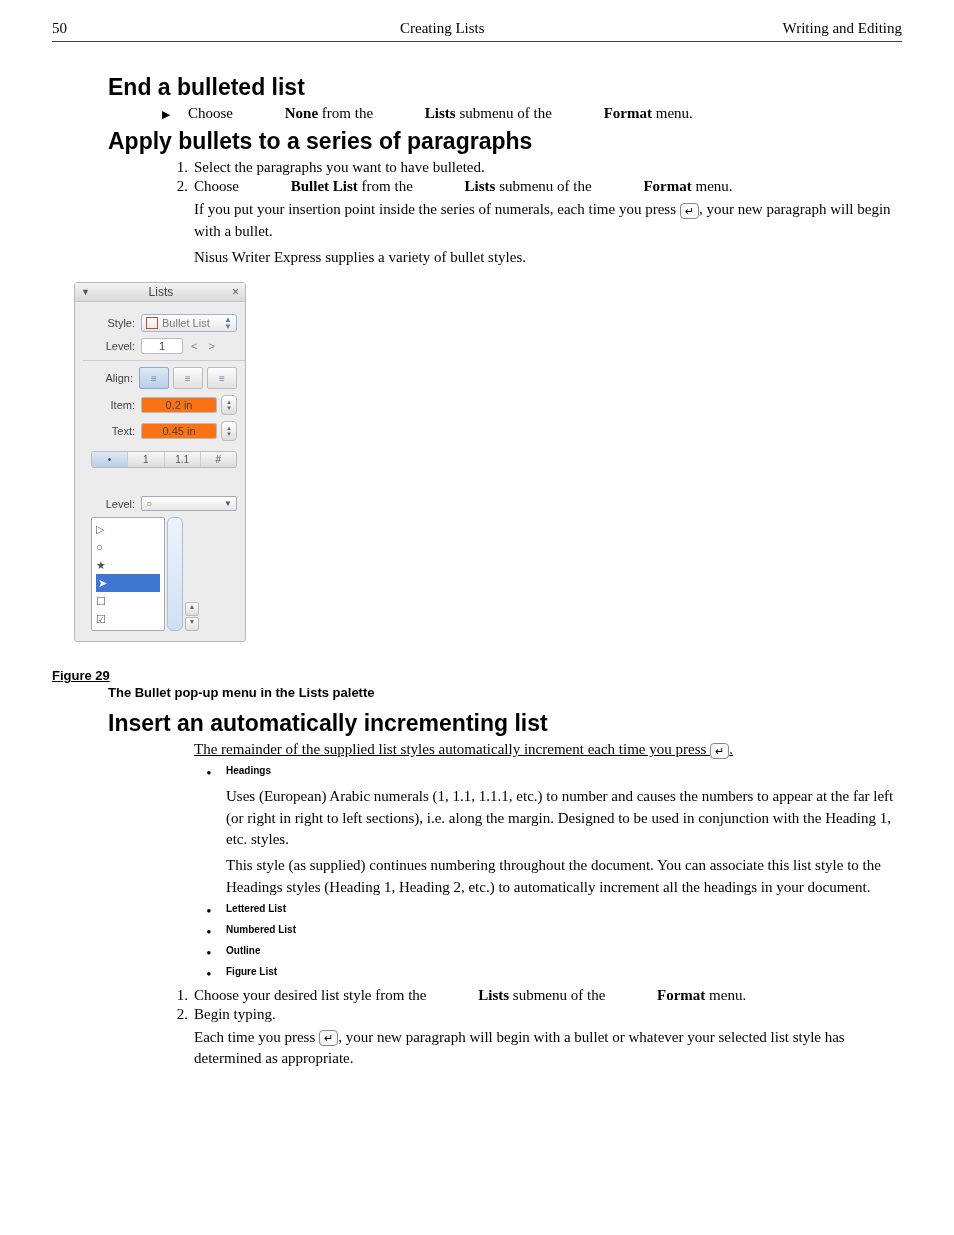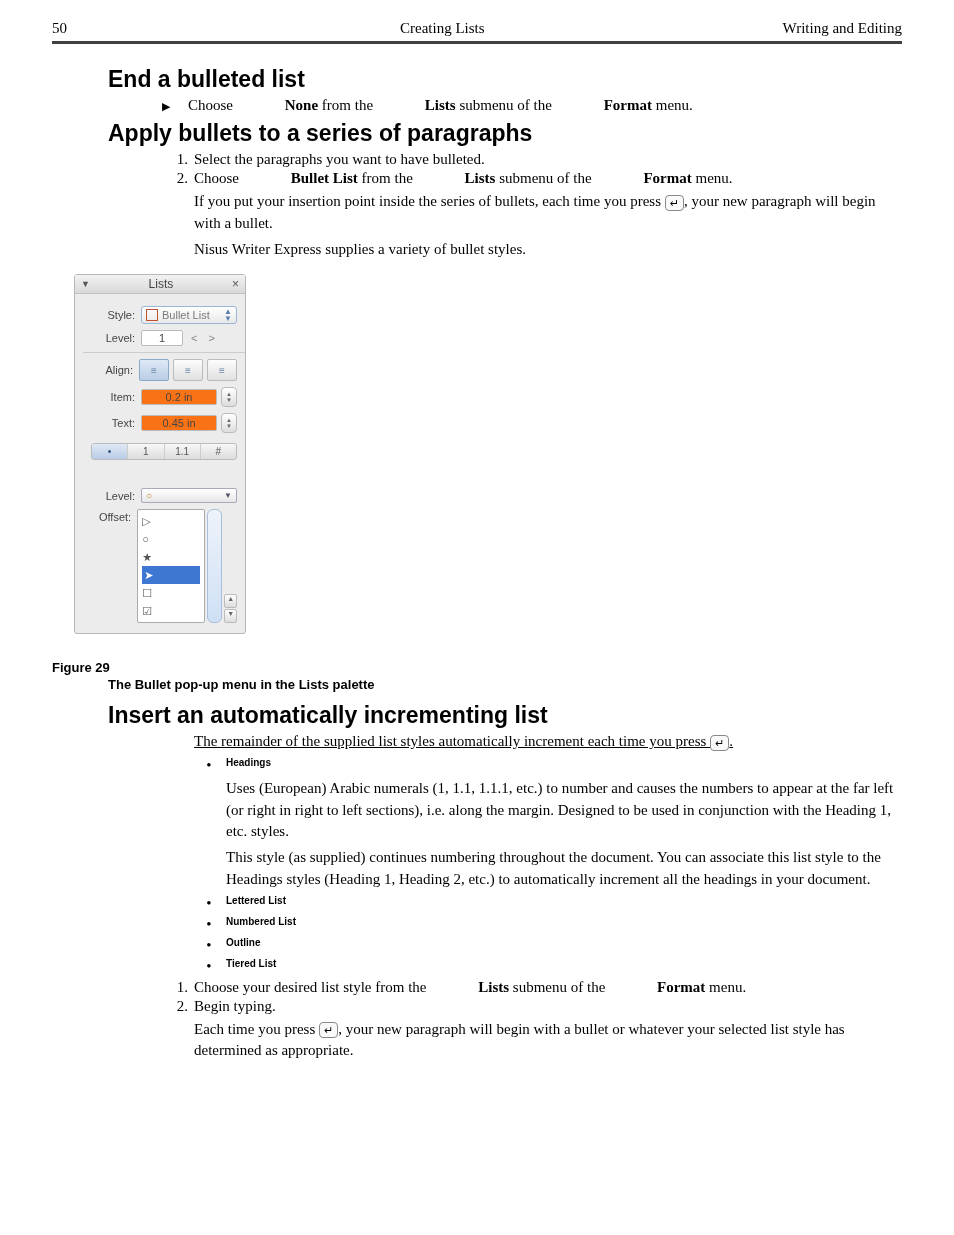--- a/index.html
+++ b/index.html
@@ -11,22 +11,22 @@
     width: 954px;
   }
   .page {
     padding: 20px 52px 40px 52px;
   }
   .header-row {
     display: flex;
     justify-content: space-between;
     font-size: 15px;
     padding: 0 0 4px 0;
-    border-bottom: 3px solid #404040;
-    margin-bottom: 22px;
+    border-bottom: 1px solid #404040;
+    margin-bottom: 32px;
   }
   .header-row .pgnum { width: 50px; }
   .header-row .center { text-align: center; flex: 1; }
   .header-row .right { text-align: right; }
   h2 {
     font-family: Verdana, Arial, sans-serif;
     font-weight: bold;
     font-size: 23px;
     margin: 6px 0 4px 56px;
   }
@@ -202,21 +202,21 @@
     display:flex; flex-direction:column; justify-content:flex-end; gap:1px;
   }
   .scroll-steps .sbtn {
     height: 12px;
     background: linear-gradient(#fff,#ddd);
     border:1px solid #bbb;
     border-radius:2px;
     font-size:7px; text-align:center; color:#666;
   }
 
-  .fig-label { font-family: Verdana, Arial, sans-serif; font-weight:bold; font-size:13px; margin: 26px 0 2px 0; }
+  .fig-label { font-family: Verdana, Arial, sans-serif; font-weight:bold; font-size:13px; margin: 26px 0 2px 0; text-decoration: underline; }
   .fig-caption { font-family: Verdana, Arial, sans-serif; font-weight:bold; font-size:13px; margin: 0 0 10px 56px; }
 
   .inner-block { margin-left: 140px; }
   .bullet-item {
     display:flex;
     margin: 4px 0;
   }
   .bullet-item .dot { width: 34px; text-align:center; }
   .sub-para { margin: 4px 0 4px 34px; line-height:1.45; }
   .num-block { margin-left: 110px; }
@@ -247,21 +247,21 @@
       <span class="marker">1.</span>
       <span>Select the paragraphs you want to have bulleted.</span>
     </div>
     <div class="num-row">
       <span class="marker">2.</span>
       <span>
         <span>Choose </span><span class="bold">Bullet List</span><span> from the </span><span class="bold">Lists</span><span> submenu of the </span><span class="bold">Format</span><span> menu.</span>
       </span>
     </div>
     <div class="body-para">
-      <span>If you put your insertion point inside the series of bullets, each time you press </span><span class="key">↵</span><span>, your new paragraph will begin with a bullet.</span>
+      <span>If you put your insertion point inside the series of numerals, each time you press </span><span class="key">↵</span><span>, your new paragraph will begin with a bullet.</span>
     </div>
     <div class="body-para">Nisus Writer Express supplies a variety of bullet styles.</div>
   </div>
 
   <div class="palette">
     <div class="pal-title">
       <span style="font-size:9px;color:#555">▼</span>
       <span>Lists</span>
       <span style="color:#555">×</span>
     </div>
@@ -308,21 +308,20 @@
       </div>
 
       <div class="popup-row">
         <span class="lbl">Level:</span>
         <div class="popup">
           <span>○</span>
           <span class="dd">▼</span>
         </div>
       </div>
       <div class="offset-row">
-        <span class="lbl">Offset:</span>
         <div class="bullet-list">
           <div>▷</div>
           <div>○</div>
           <div>★</div>
           <div class="sel">➤</div>
           <div>☐</div>
           <div>☑</div>
         </div>
         <div class="vscroll"></div>
         <div class="scroll-steps">
@@ -357,21 +356,21 @@
     <div class="bullet-item">
       <span class="dot">•</span>
       <span class="sans-bold">Numbered List</span>
     </div>
     <div class="bullet-item">
       <span class="dot">•</span>
       <span class="sans-bold">Outline</span>
     </div>
     <div class="bullet-item">
       <span class="dot">•</span>
-      <span class="sans-bold">Tiered List</span>
+      <span class="sans-bold">Figure List</span>
     </div>
   </div>
 
   <div class="num-block">
     <div class="num-row">
       <span class="marker">1.</span>
       <span>
         <span>Choose your desired list style from the </span><span class="bold">Lists</span><span> submenu of the </span><span class="bold">Format</span><span> menu.</span>
       </span>
     </div>

